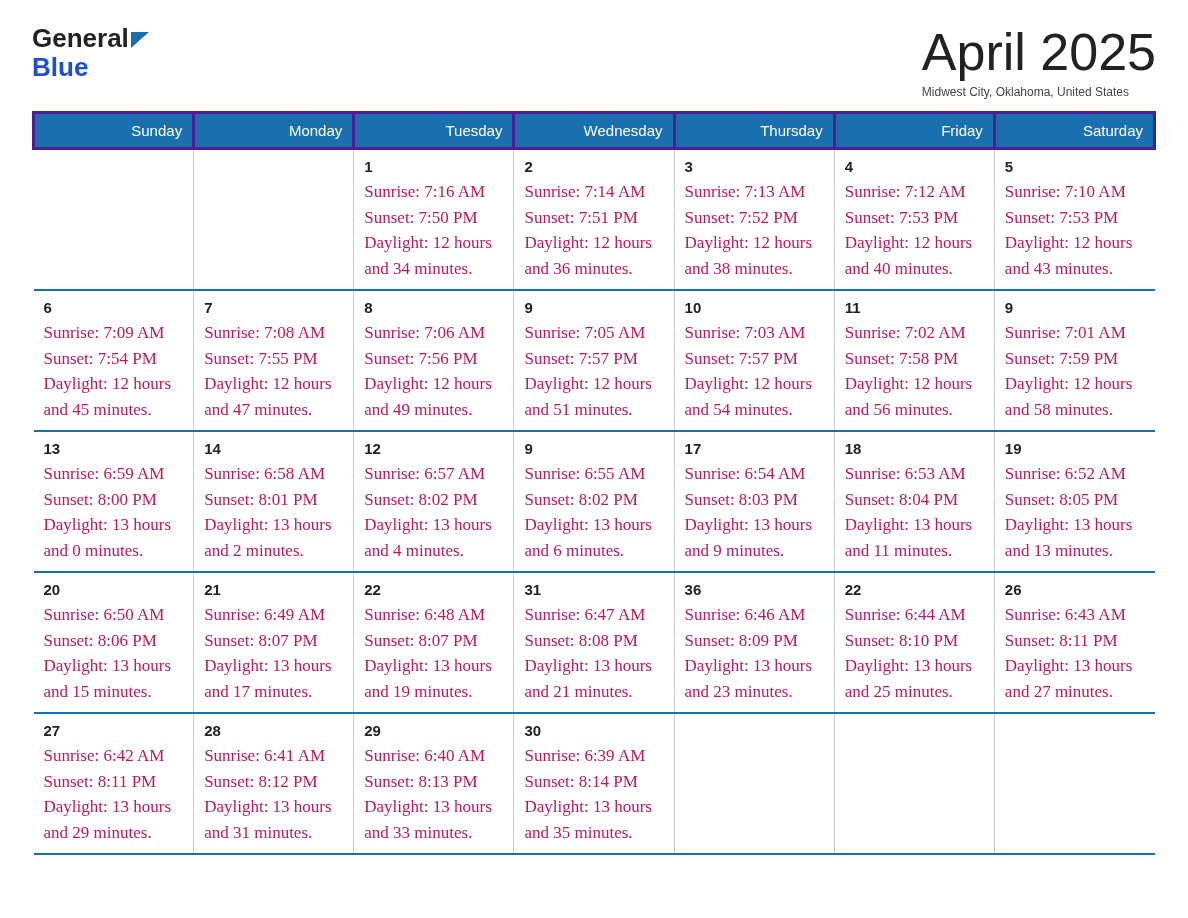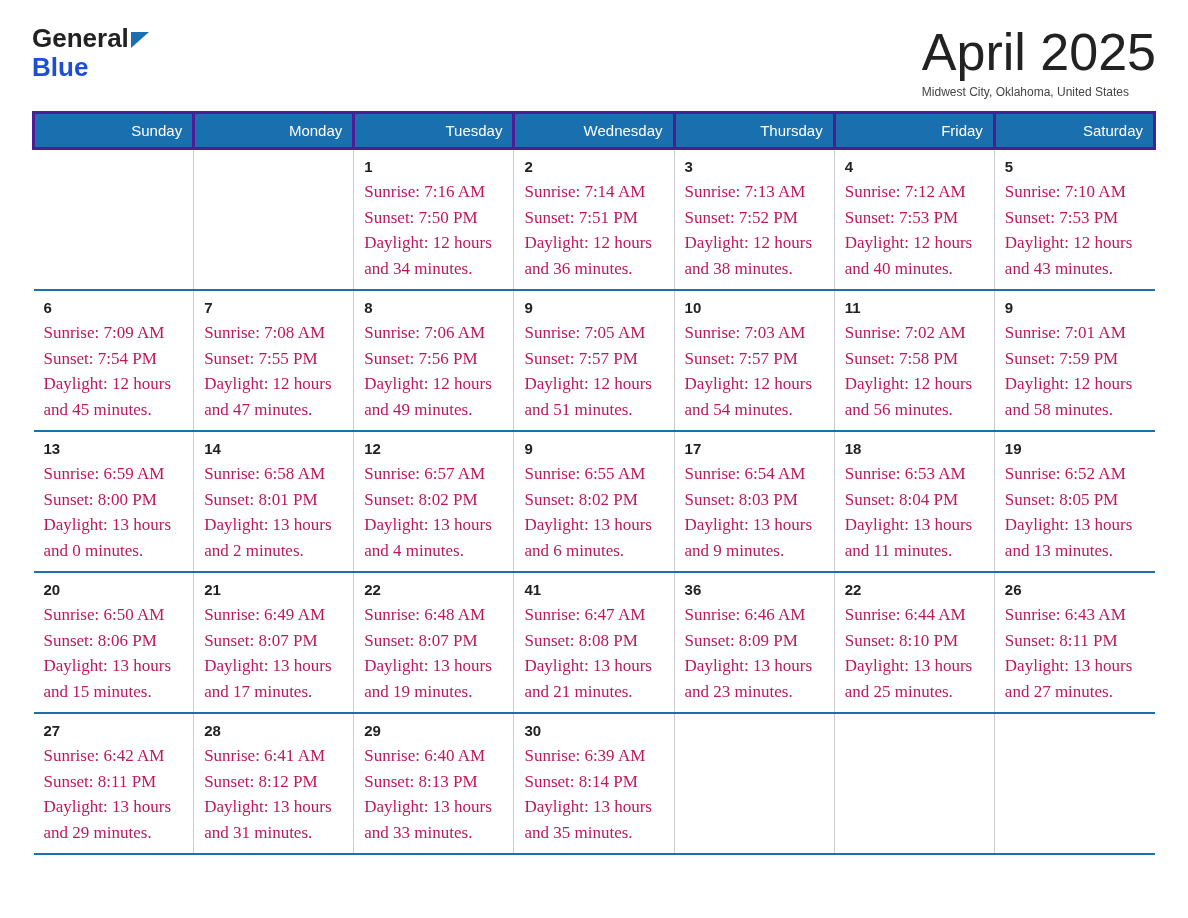--- a/index.html
+++ b/index.html
@@ -223,21 +223,21 @@
         </td>
         <td>
           <span class="day-number">21</span>
           <div class="day-info">Sunrise: 6:49 AM<br>Sunset: 8:07 PM<br>Daylight: 13 hours<br>and 17 minutes.</div>
         </td>
         <td>
           <span class="day-number">22</span>
           <div class="day-info">Sunrise: 6:48 AM<br>Sunset: 8:07 PM<br>Daylight: 13 hours<br>and 19 minutes.</div>
         </td>
         <td>
-          <span class="day-number">41</span>
+          <span class="day-number">31</span>
           <div class="day-info">Sunrise: 6:47 AM<br>Sunset: 8:08 PM<br>Daylight: 13 hours<br>and 21 minutes.</div>
         </td>
         <td>
           <span class="day-number">36</span>
           <div class="day-info">Sunrise: 6:46 AM<br>Sunset: 8:09 PM<br>Daylight: 13 hours<br>and 23 minutes.</div>
         </td>
         <td>
           <span class="day-number">22</span>
           <div class="day-info">Sunrise: 6:44 AM<br>Sunset: 8:10 PM<br>Daylight: 13 hours<br>and 25 minutes.</div>
         </td>

